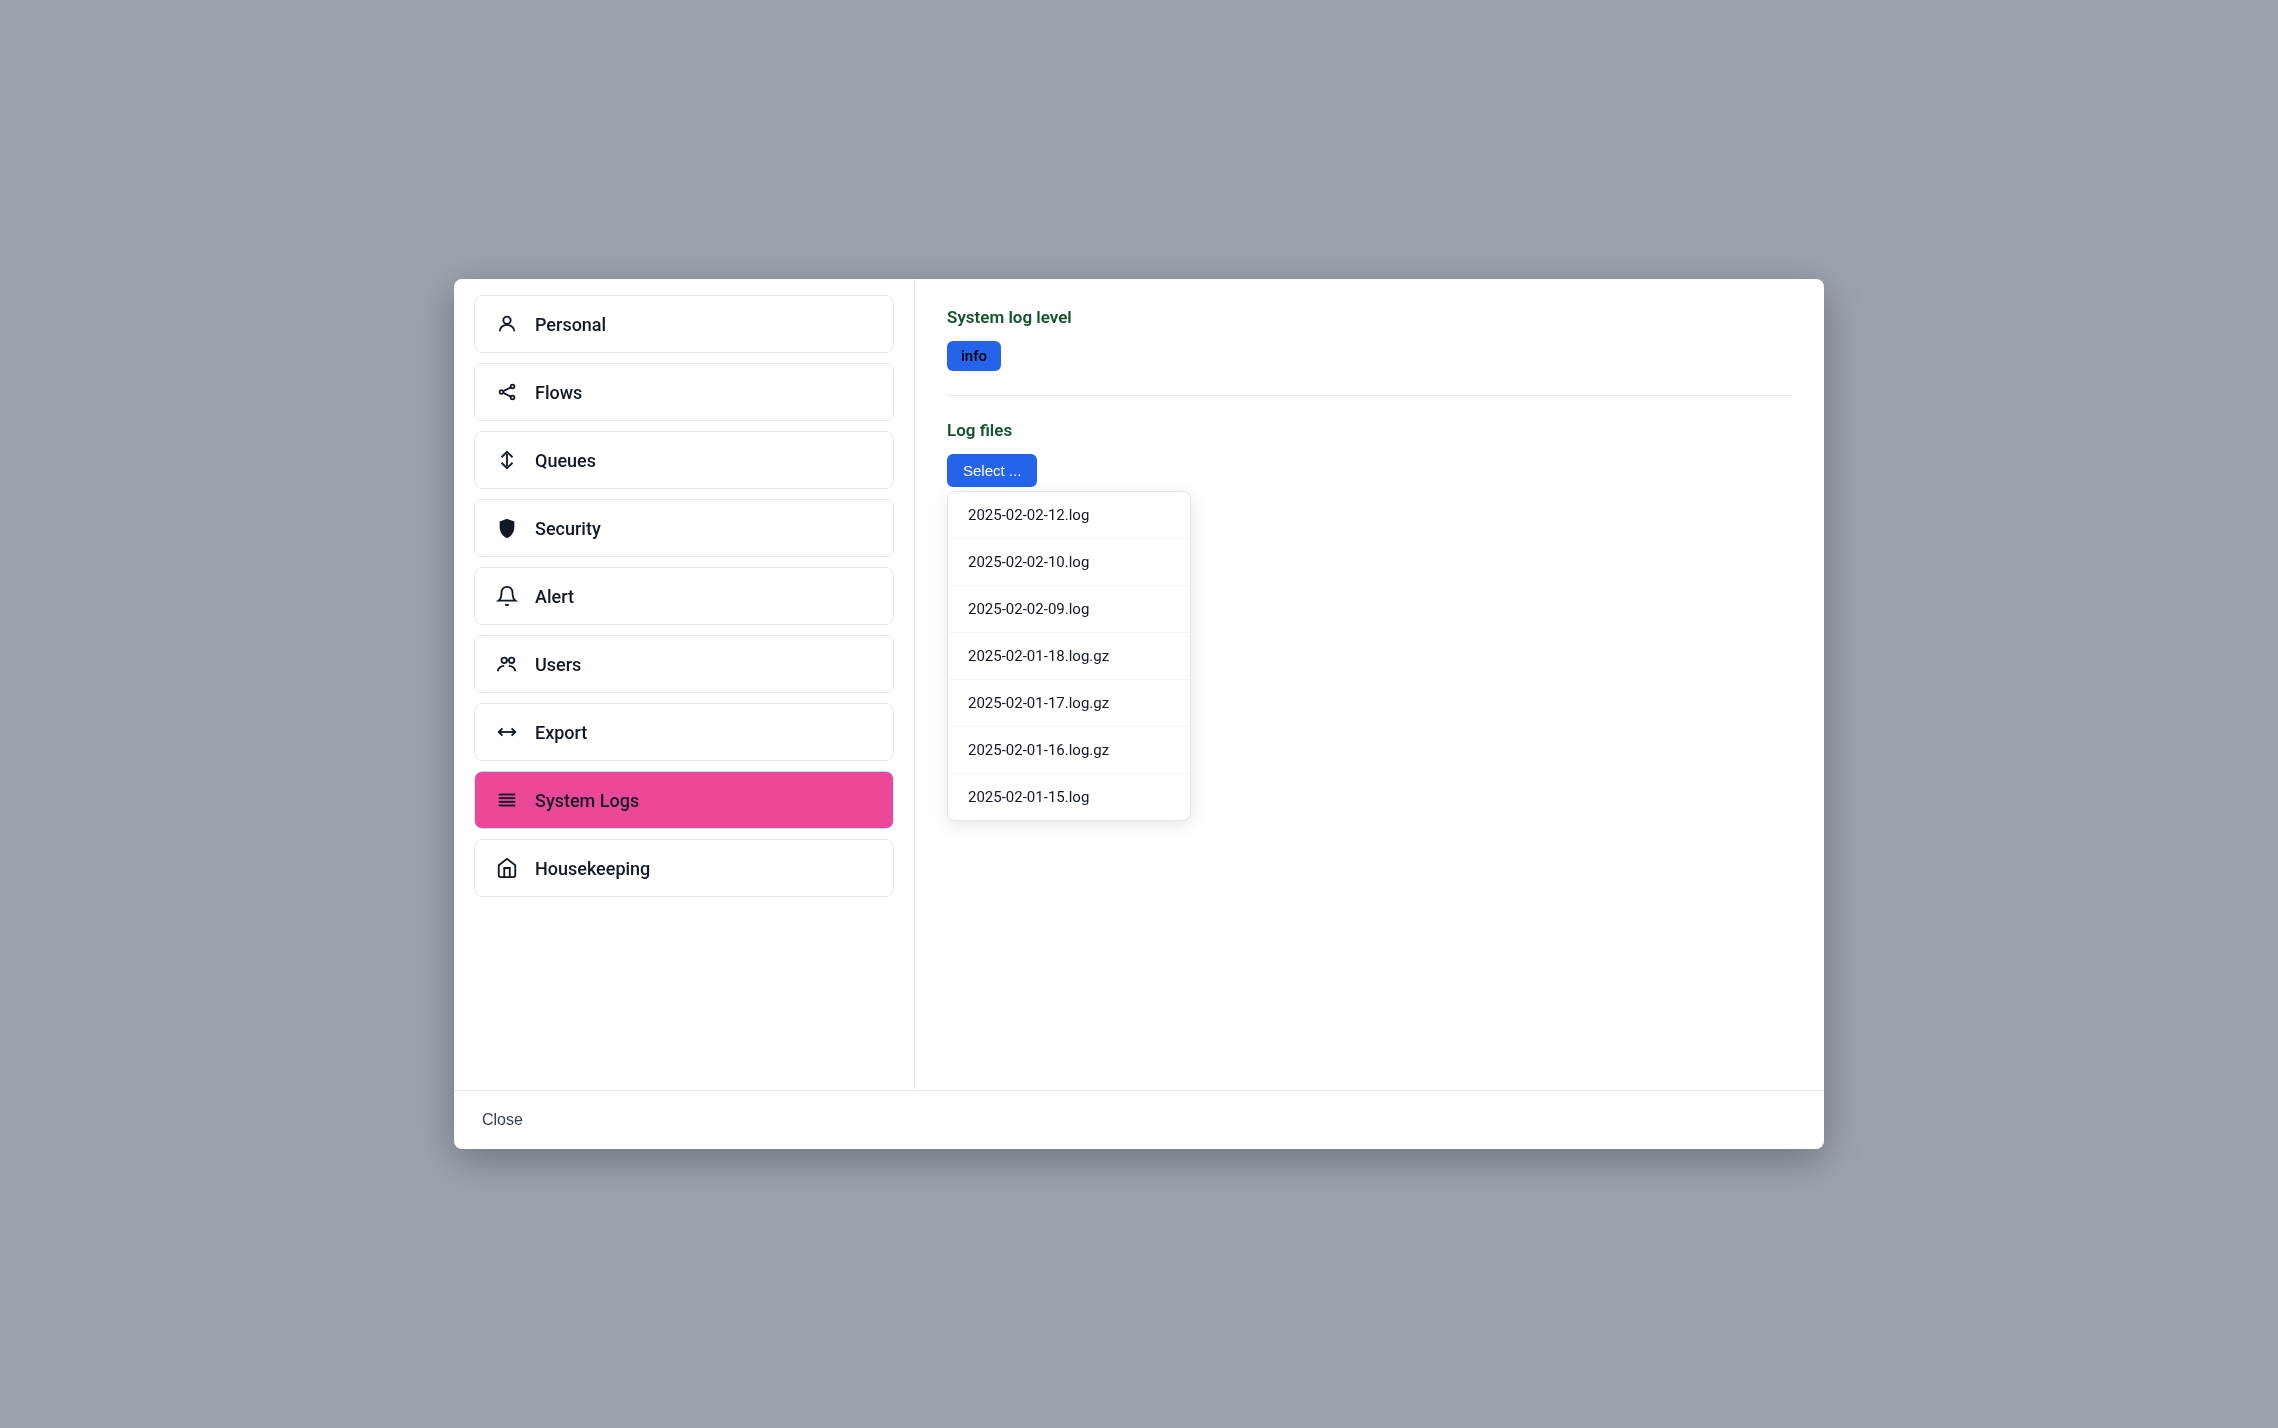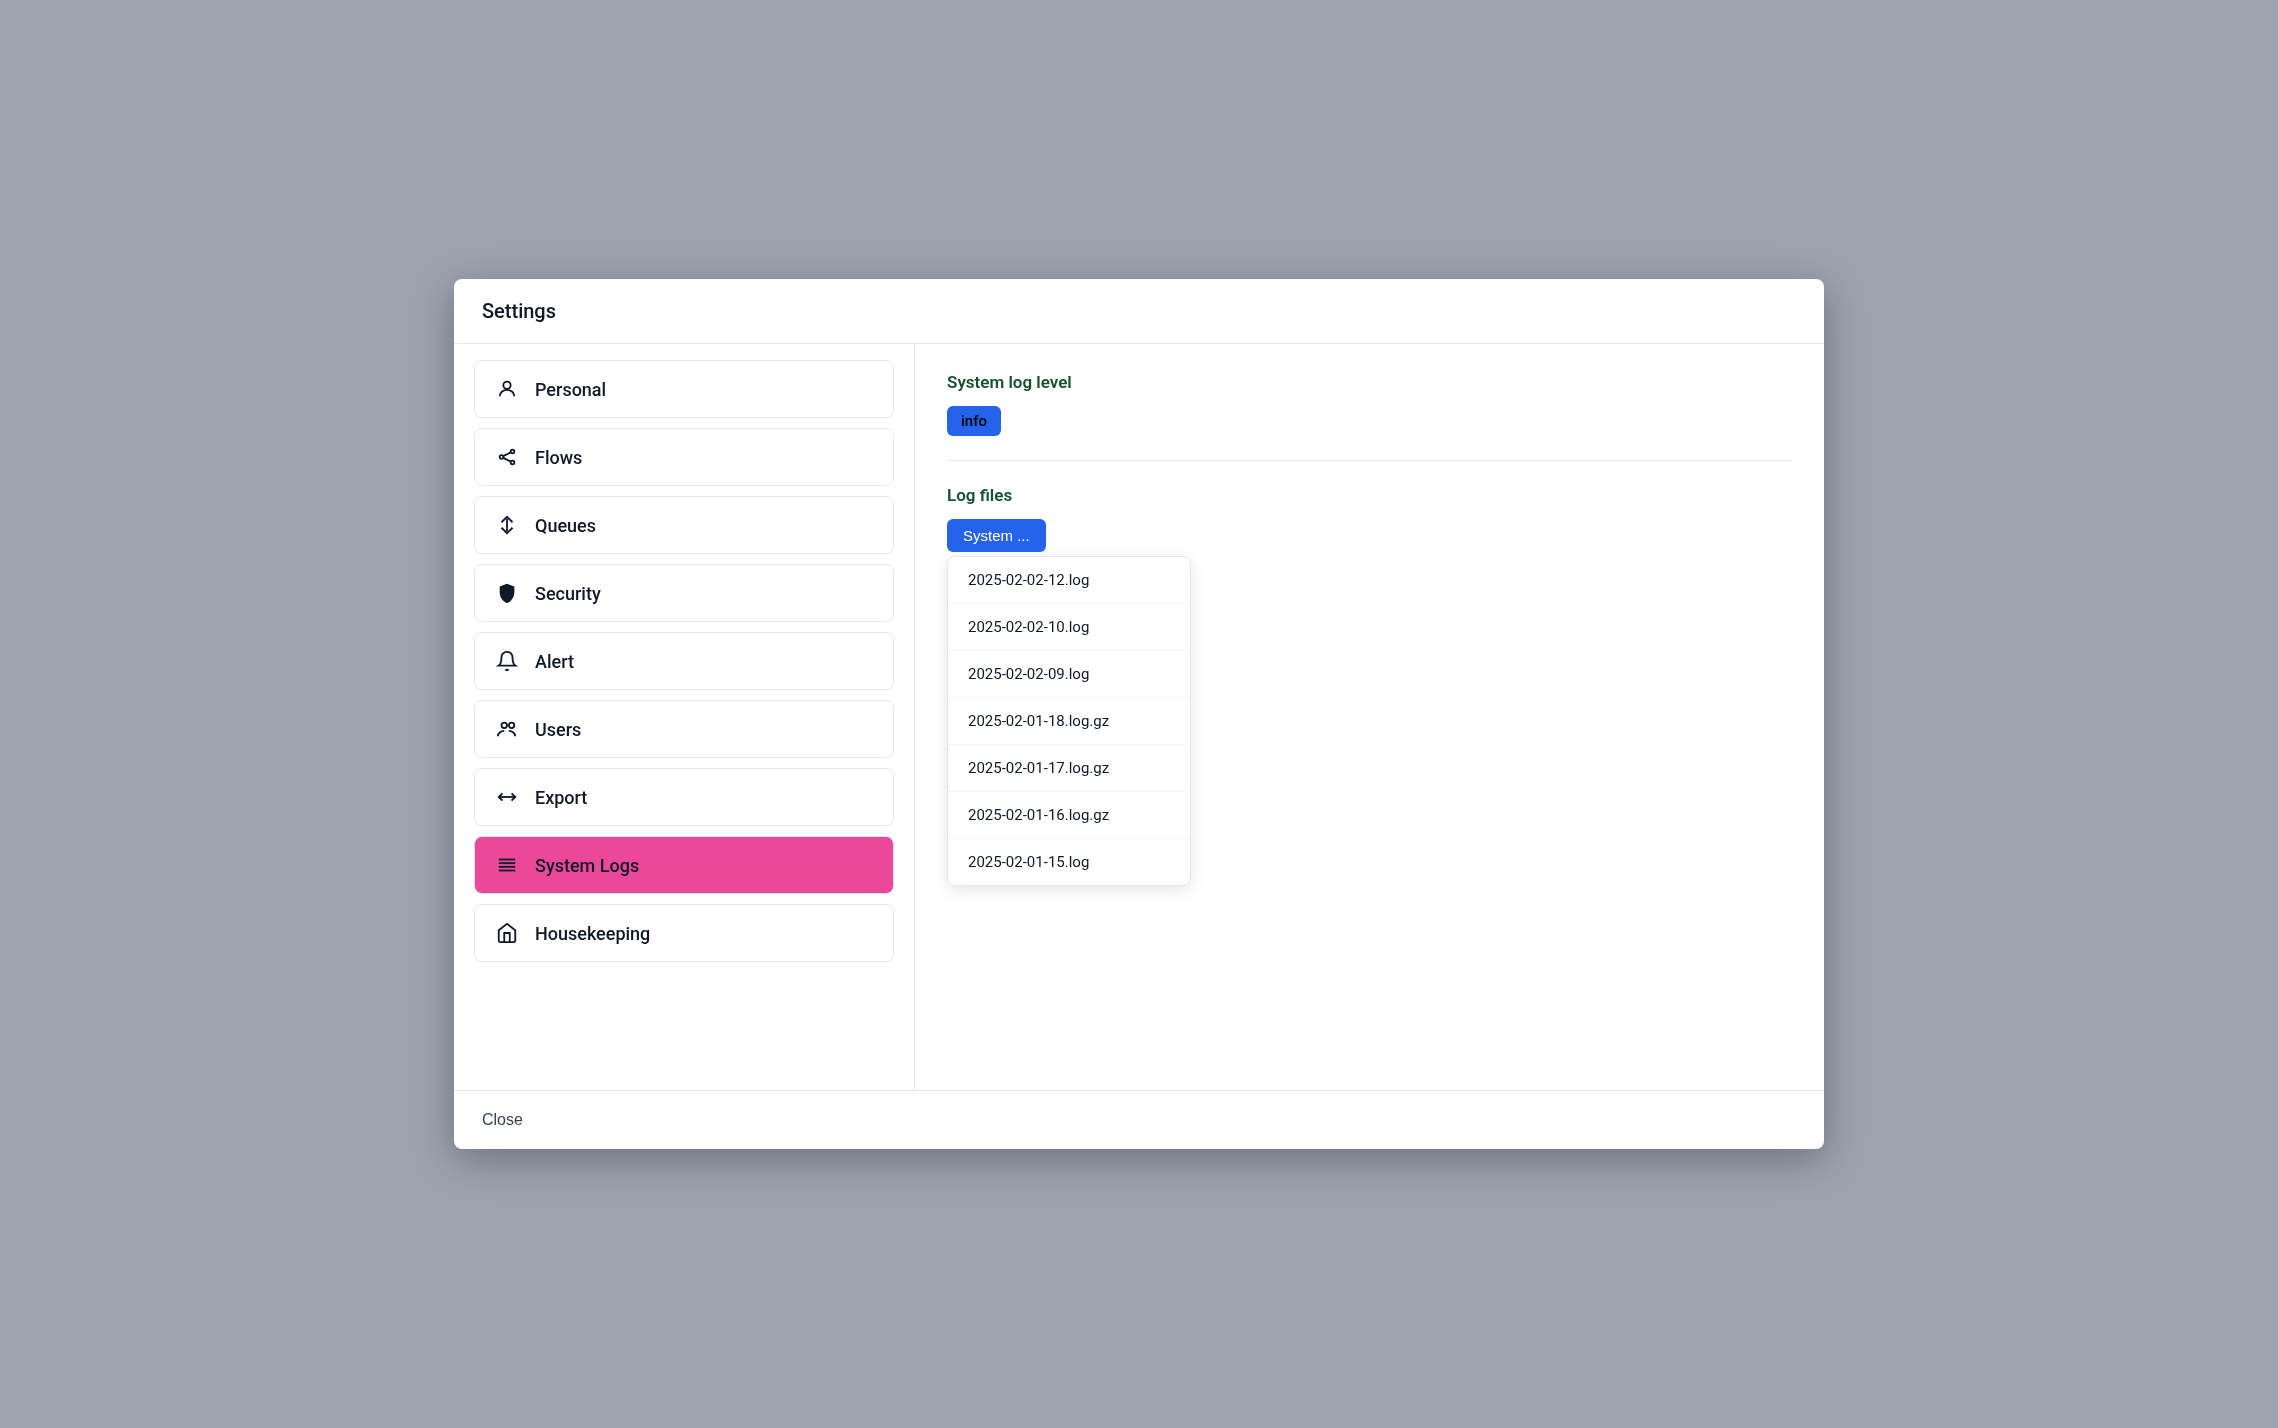--- a/index.html
+++ b/index.html
@@ -167,23 +167,20 @@
       color: #374151;
       cursor: pointer;
       padding: 4px 0;
     }
   </style>
 </head>
 <body>
 
 <div class="modal-container">
 
-  <div class="modal-header">
-    <h1>Settings</h1>
-  </div>
 
   <div class="modal-body">
 
     <div class="sidebar">
 
       <div class="sidebar-item">
         <span class="sidebar-icon">
           <svg viewBox="0 0 24 24" fill="none" stroke="currentColor" stroke-width="2">
             <circle cx="12" cy="8" r="4"></circle>
             <path d="M4 20c0-4 3.6-7 8-7s8 3 8 7"></path>
@@ -288,21 +285,21 @@
         <div class="section-title">System log level</div>
         <span class="badge-blue">info</span>
       </div>
 
       <hr class="section-divider">
 
       <div>
         <div class="section-title">Log files</div>
 
         <button class="select-button">
-          <span>System ...</span>
+          <span>Select ...</span>
         </button>
 
         <div class="dropdown-menu">
           <div class="dropdown-item">2025-02-02-12.log</div>
           <div class="dropdown-item">2025-02-02-10.log</div>
           <div class="dropdown-item">2025-02-02-09.log</div>
           <div class="dropdown-item">2025-02-01-18.log.gz</div>
           <div class="dropdown-item">2025-02-01-17.log.gz</div>
           <div class="dropdown-item">2025-02-01-16.log.gz</div>
           <div class="dropdown-item">2025-02-01-15.log</div>

